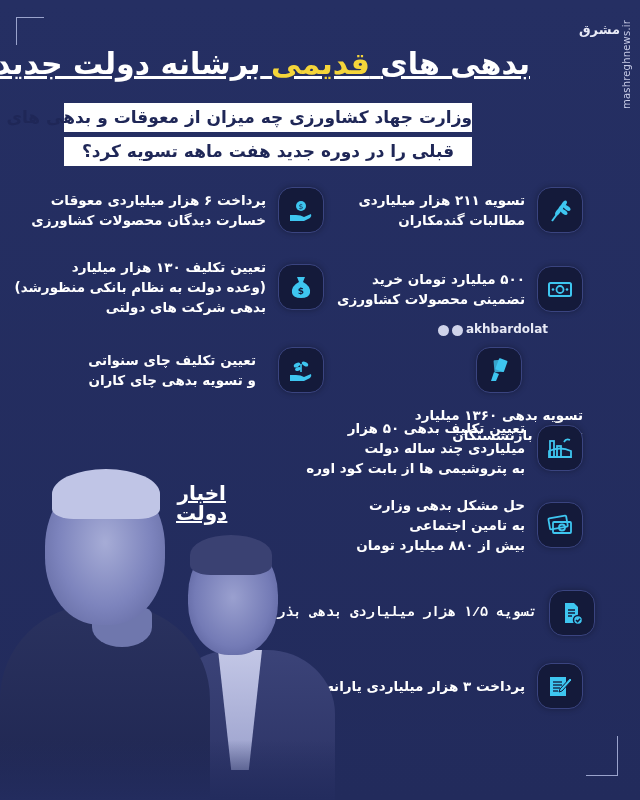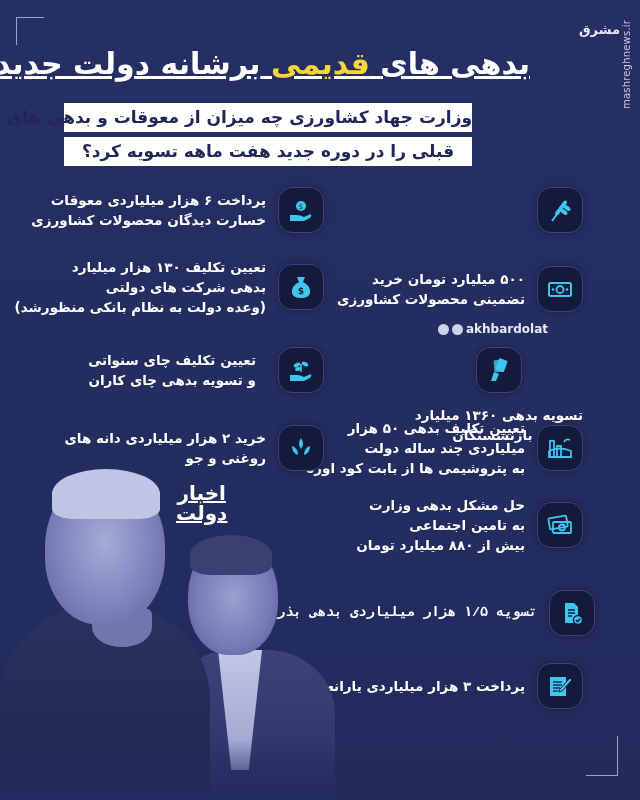--- a/index.html
+++ b/index.html
@@ -24,21 +24,21 @@
 
   .question { position: absolute; left: 64px; width: 408px; direction: rtl; }
   .q-line { background: #ffffff; color: #1f2757; height: 29px; line-height: 29px; font-size: 17px; font-weight: bold; text-align: center; margin-bottom: 5px; white-space: nowrap; }
 
   .item { position: absolute; direction: rtl; display: flex; align-items: center; gap: 12px; }
   .icon-box { flex: 0 0 auto; width: 46px; height: 46px; border-radius: 14px; background: #141a3a; border: 1px solid #3a4480; display: flex; align-items: center; justify-content: center; box-shadow: 0 0 6px rgba(0,0,0,0.3); }
   .icon-box svg { width: 28px; height: 28px; }
   .item-text { color: #ffffff; font-size: 13.5px; font-weight: bold; line-height: 20px; text-align: right; }
   .item-text div { white-space: nowrap; }
 
-  .social { position: absolute; left: 438px; top: 322px; display: flex; align-items: center; gap: 3px; font-size: 12px; font-weight: bold; color: #e7e9f5; }
+  .social { position: absolute; left: 438px; top: 322px; display: flex; align-items: flex-end; gap: 3px; font-size: 12px; font-weight: bold; color: #e7e9f5; }
   .social .dot { width: 11px; height: 11px; border-radius: 50%; background: #cfd3ea; display: inline-block; }
 
   .photo { position: absolute; left: 0; top: 455px; width: 335px; height: 345px; overflow: hidden; }
   .person { position: absolute; }
   .p1-head { left: 45px; top: 20px; width: 120px; height: 150px; border-radius: 48% 48% 45% 45%; background: radial-gradient(ellipse at 50% 45%, #a6acd6 0%, #7d84bd 55%, #5b6299 100%); }
   .p1-hair { left: 52px; top: 14px; width: 108px; height: 50px; border-radius: 50% 50% 20% 20%; background: #c0c5e6; }
   .p1-body { left: 0px; top: 150px; width: 210px; height: 210px; border-radius: 45% 45% 0 0; background: linear-gradient(180deg, #2a325f 0%, #1e2550 100%); }
   .p1-collar { left: 92px; top: 152px; width: 60px; height: 40px; background: #6f77ad; border-radius: 20% 20% 50% 50%; }
   .p2-head { left: 188px; top: 85px; width: 90px; height: 115px; border-radius: 48% 48% 45% 45%; background: radial-gradient(ellipse at 50% 50%, #9aa0cf 0%, #747bb6 60%, #4e5590 100%); }
   .p2-hair { left: 190px; top: 80px; width: 82px; height: 40px; border-radius: 50% 50% 25% 25%; background: #3a4172; }
@@ -77,20 +77,24 @@
           <path d="M6 25 L20 6" stroke="#3ec6f0" stroke-width="2" fill="none"></path>
           <g fill="#3ec6f0">
             <ellipse cx="18" cy="8" rx="2" ry="4" transform="rotate(35 18 8)"></ellipse>
             <ellipse cx="15" cy="12" rx="2" ry="4" transform="rotate(35 15 12)"></ellipse>
             <ellipse cx="12" cy="16" rx="2" ry="4" transform="rotate(35 12 16)"></ellipse>
             <ellipse cx="21" cy="12" rx="2" ry="4" transform="rotate(-55 21 12)"></ellipse>
             <ellipse cx="18" cy="16" rx="2" ry="4" transform="rotate(-55 18 16)"></ellipse>
           </g>
         </svg>
     </div>
+    <div class="item-text">
+      <div>تسویه ۲۱۱ هزار میلیاردی</div>
+      <div>مطالبات گندمکاران</div>
+    </div>
   </div>
 
   <div class="item" style="right:57px; top:266px;">
     <div class="icon-box">
       <svg viewBox="0 0 28 28">
           <rect x="3" y="8" width="22" height="13" rx="1.5" fill="none" stroke="#3ec6f0" stroke-width="2"></rect>
           <circle cx="14" cy="14.5" r="3.5" fill="none" stroke="#3ec6f0" stroke-width="1.8"></circle>
           <circle cx="7" cy="14.5" r="1.3" fill="#3ec6f0"></circle>
           <circle cx="21" cy="14.5" r="1.3" fill="#3ec6f0"></circle>
         </svg>
@@ -210,22 +214,22 @@
 
   <div class="item" style="right:316px; top:257px;">
     <div class="icon-box">
       <svg viewBox="0 0 28 28">
           <path d="M10 4 H18 L16 9 Q24 13 23 20 Q22 25 14 25 Q6 25 5 20 Q4 13 12 9 Z" fill="#3ec6f0"></path>
           <text x="14" y="21" text-anchor="middle" font-size="9" font-weight="bold" fill="#141a3a" font-family="DejaVu Sans, sans-serif">$</text>
         </svg>
     </div>
     <div class="item-text">
       <div>تعیین تکلیف ۱۳۰ هزار میلیارد</div>
+      <div>(وعده دولت به نظام بانکی منظورشد)</div>
       <div>بدهی شرکت های دولتی</div>
-      <div>(وعده دولت به نظام بانکی منظورشد)</div>
     </div>
   </div>
 
   <div class="item" style="right:316px; top:347px;gap:22px;">
     <div class="icon-box">
       <svg viewBox="0 0 28 28">
           <g fill="#3ec6f0">
             <path d="M14 16 V8" stroke="#3ec6f0" stroke-width="1.6"></path>
             <ellipse cx="10" cy="9" rx="3.5" ry="2" transform="rotate(-30 10 9)"></ellipse>
             <ellipse cx="18" cy="8" rx="3.5" ry="2" transform="rotate(30 18 8)"></ellipse>
@@ -233,35 +237,20 @@
             <path d="M3 19 H9 Q14 19 17 21 L24 18 Q25 20 23 22 L17 25 H3 Z"></path>
           </g>
         </svg>
     </div>
     <div class="item-text">
       <div>تعیین تکلیف چای سنواتی</div>
       <div>و تسویه بدهی چای کاران</div>
     </div>
   </div>
 
-  <div class="item" style="right:316px; top:425px;">
-    <div class="icon-box">
-      <svg viewBox="0 0 28 28">
-          <g fill="#3ec6f0">
-            <path d="M14 4 Q18 10 14 15 Q10 10 14 4 Z"></path>
-            <path d="M5 12 Q11 14 11 21 Q5 19 5 12 Z"></path>
-            <path d="M23 12 Q17 14 17 21 Q23 19 23 12 Z"></path>
-          </g>
-        </svg>
-    </div>
-    <div class="item-text">
-      <div>خرید ۲ هزار میلیاردی دانه های</div>
-      <div>روغنی و جو</div>
-    </div>
-  </div>
 
   <div class="photo">
     <div class="person p2-body"></div>
     <div class="person p2-shirt"></div>
     <div class="person p2-head"></div>
     <div class="person p2-hair"></div>
     <div class="person p1-body"></div>
     <div class="person p1-collar"></div>
     <div class="person p1-head"></div>
     <div class="person p1-hair"></div>

